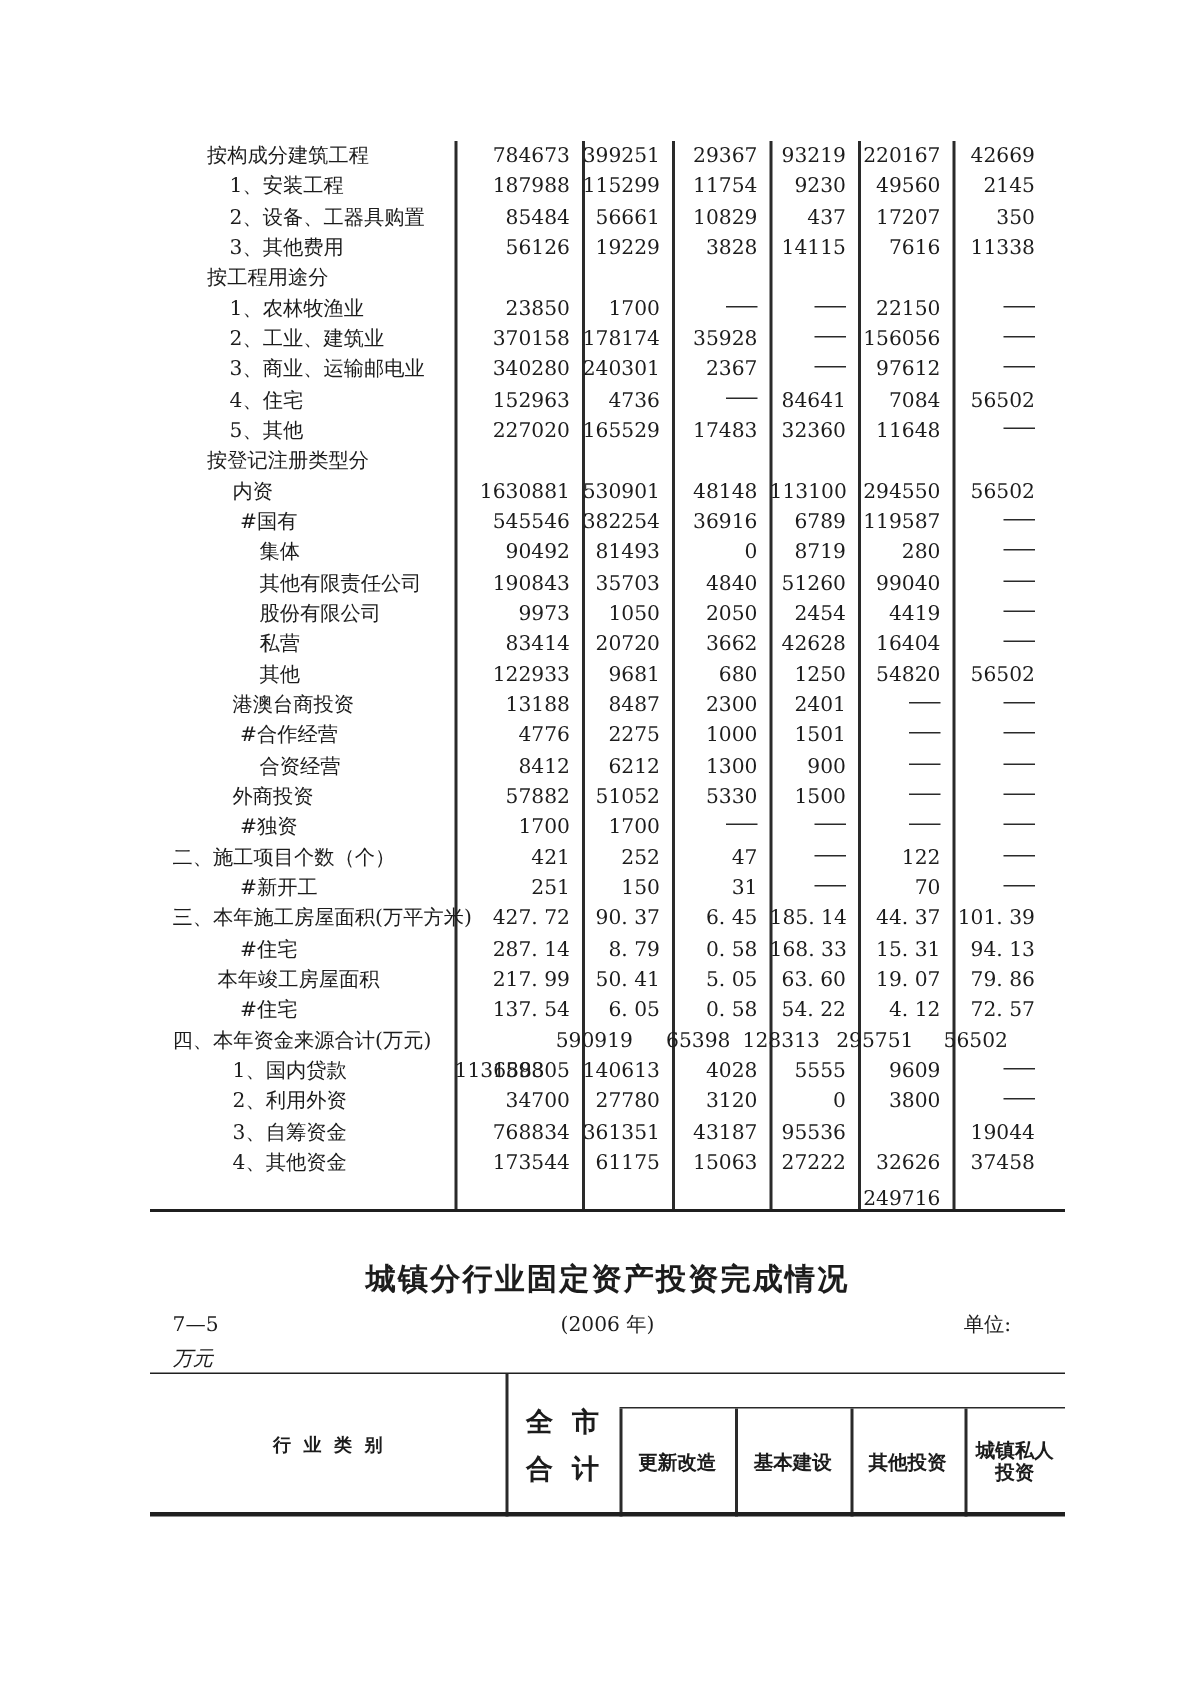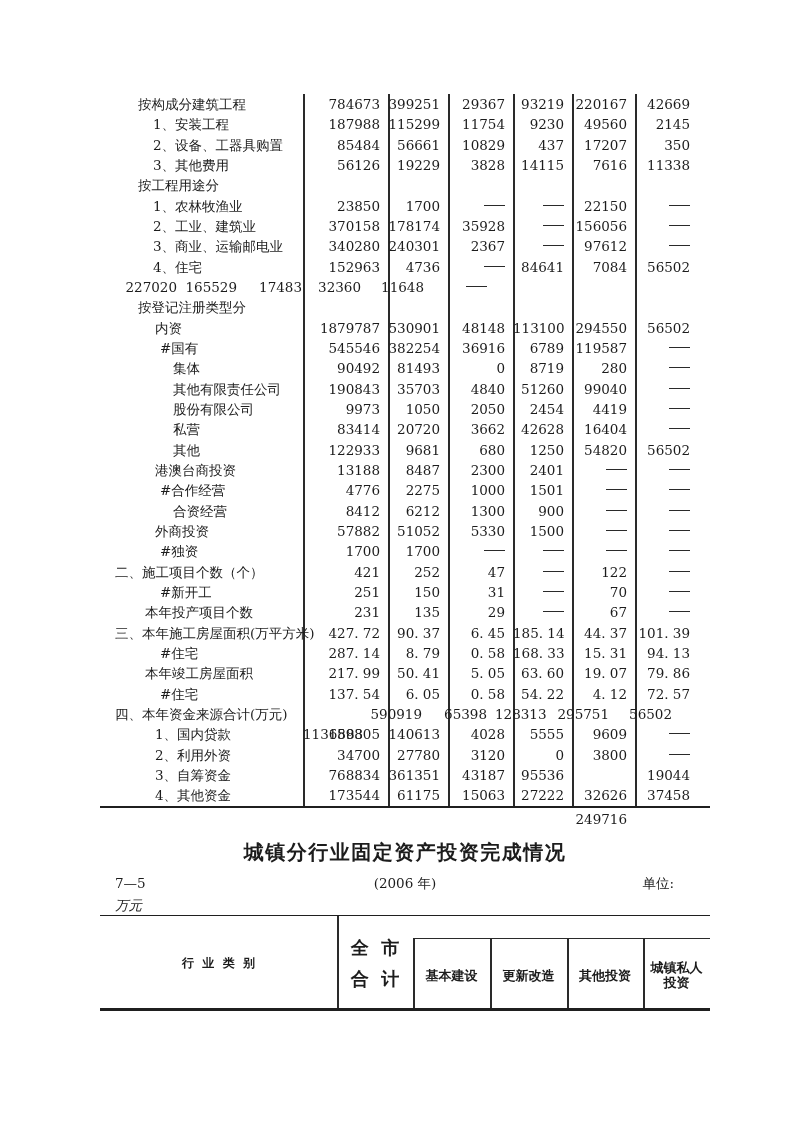--- a/index.html
+++ b/index.html
@@ -128,39 +128,40 @@
         <div class="t1row">
           <div class="c-label" style="padding-left: 53px;">4、住宅</div>
           <div class="c-num" style="width: 85px;">152963</div>
           <div class="c-num" style="width: 60px;">4736</div>
           <div class="c-num" style="width: 65px;"><span class="dashline"></span></div>
           <div class="c-num" style="width: 59px;">84641</div>
           <div class="c-num" style="width: 63px;">7084</div>
           <div class="c-num" style="width: 75px; padding-right: 20px;">56502</div>
         </div>
         <div class="t1row">
+          <div class="c-label" style="padding-left: 53px;">5、其他</div>
           <div class="c-num" style="width: 85px;">227020</div>
           <div class="c-num" style="width: 60px;">165529</div>
           <div class="c-num" style="width: 65px;">17483</div>
           <div class="c-num" style="width: 59px;">32360</div>
           <div class="c-num" style="width: 63px;">11648</div>
           <div class="c-num" style="width: 75px; padding-right: 20px;"><span class="dashline"></span></div>
         </div>
         <div class="t1row">
           <div class="c-label" style="padding-left: 38px;">按登记注册类型分</div>
           <div class="c-num" style="width: 85px;"></div>
           <div class="c-num" style="width: 60px;"></div>
           <div class="c-num" style="width: 65px;"></div>
           <div class="c-num" style="width: 59px;"></div>
           <div class="c-num" style="width: 63px;"></div>
           <div class="c-num" style="width: 75px; padding-right: 20px;"></div>
         </div>
         <div class="t1row">
           <div class="c-label" style="padding-left: 55px;">内资</div>
-          <div class="c-num" style="width: 85px;">1879787</div>
+          <div class="c-num" style="width: 85px;">1630881</div>
           <div class="c-num" style="width: 60px;">530901</div>
           <div class="c-num" style="width: 65px;">48148</div>
           <div class="c-num" style="width: 59px;">113100</div>
           <div class="c-num" style="width: 63px;">294550</div>
           <div class="c-num" style="width: 75px; padding-right: 20px;">56502</div>
         </div>
         <div class="t1row">
           <div class="c-label" style="padding-left: 60px;">#国有</div>
           <div class="c-num" style="width: 85px;">545546</div>
           <div class="c-num" style="width: 60px;">382254</div>
@@ -268,29 +269,20 @@
           <div class="c-num" style="width: 63px;">122</div>
           <div class="c-num" style="width: 75px; padding-right: 20px;"><span class="dashline"></span></div>
         </div>
         <div class="t1row">
           <div class="c-label" style="padding-left: 60px;">#新开工</div>
           <div class="c-num" style="width: 85px;">251</div>
           <div class="c-num" style="width: 60px;">150</div>
           <div class="c-num" style="width: 65px;">31</div>
           <div class="c-num" style="width: 59px;"><span class="dashline"></span></div>
           <div class="c-num" style="width: 63px;">70</div>
-          <div class="c-num" style="width: 75px; padding-right: 20px;"><span class="dashline"></span></div>
-        </div>
-        <div class="t1row">
-          <div class="c-label" style="padding-left: 45px;">本年投产项目个数</div>
-          <div class="c-num" style="width: 85px;">231</div>
-          <div class="c-num" style="width: 60px;">135</div>
-          <div class="c-num" style="width: 65px;">29</div>
-          <div class="c-num" style="width: 59px;"><span class="dashline"></span></div>
-          <div class="c-num" style="width: 63px;">67</div>
           <div class="c-num" style="width: 75px; padding-right: 20px;"><span class="dashline"></span></div>
         </div>
         <div class="t1row">
           <div class="c-label" style="padding-left: 15px;">三、本年施工房屋面积(万平方米)</div>
           <div class="c-num" style="width: 85px;">427. 72</div>
           <div class="c-num" style="width: 60px;">90. 37</div>
           <div class="c-num" style="width: 65px;">6. 45</div>
           <div class="c-num" style="width: 59px;">185. 14</div>
           <div class="c-num" style="width: 63px;">44. 37</div>
           <div class="c-num" style="width: 75px; padding-right: 20px;">101. 39</div>
@@ -386,24 +378,24 @@
       <span>全  市</span>
       <span>合  计</span>
     </div>
     <div id="t2-box">
       <div class="vline" style="left:0;"></div>
       <div class="vline" style="left:77px;"></div>
       <div class="vline" style="left:154px;"></div>
       <div class="vline" style="left:230px;"></div>
       <div class="cells">
         <div class="hcell hfont w77">
+          <span>更新改造</span>
+        </div>
+        <div class="hcell hfont w77">
           <span>基本建设</span>
-        </div>
-        <div class="hcell hfont w77">
-          <span>更新改造</span>
         </div>
         <div class="hcell hfont w76">
           <span>其他投资</span>
         </div>
         <div class="hcell hfont w67">
           <span>城镇私人</span>
           <span>投资</span>
         </div>
       </div>
     </div>

